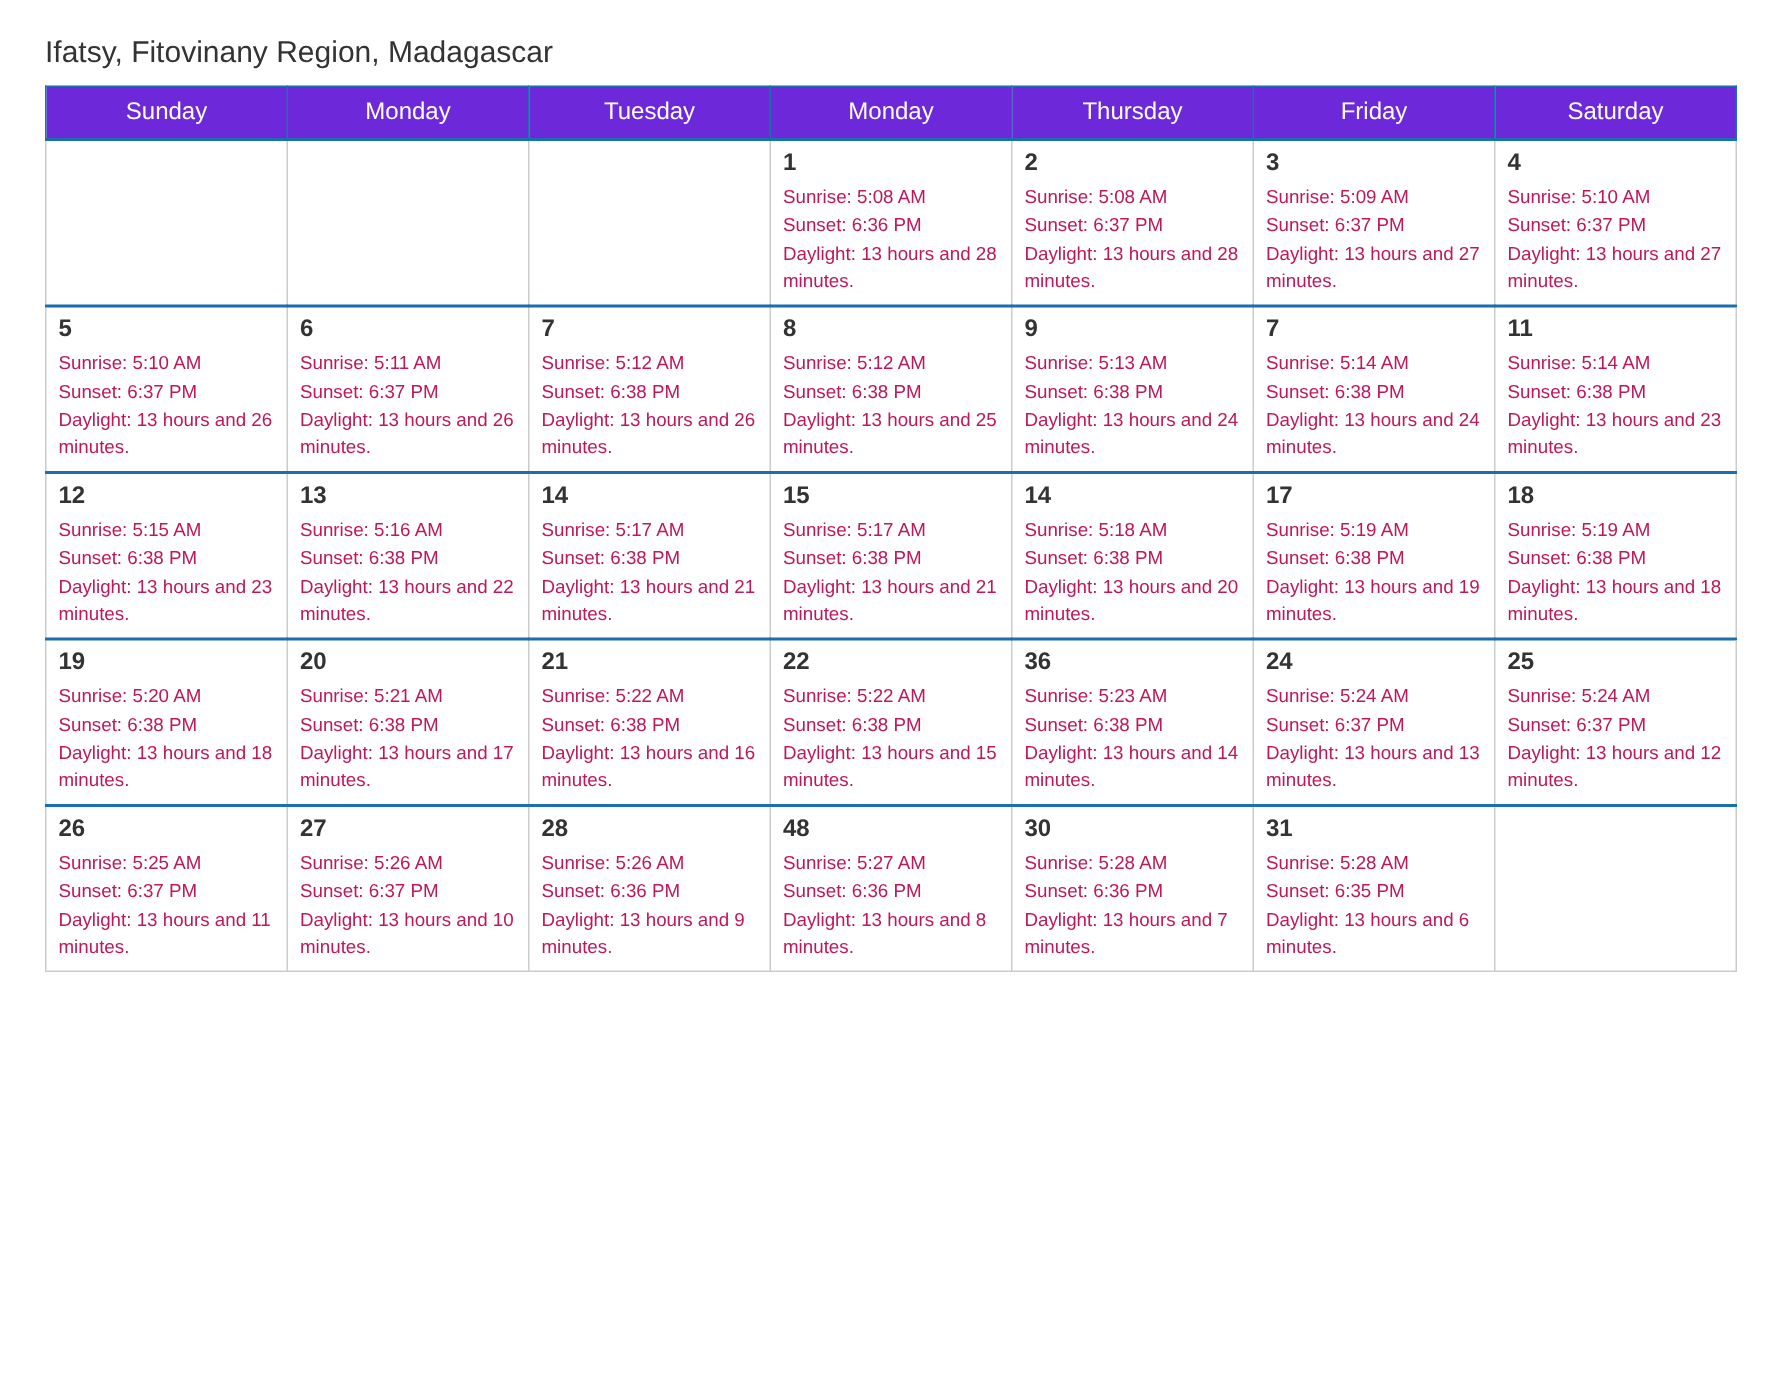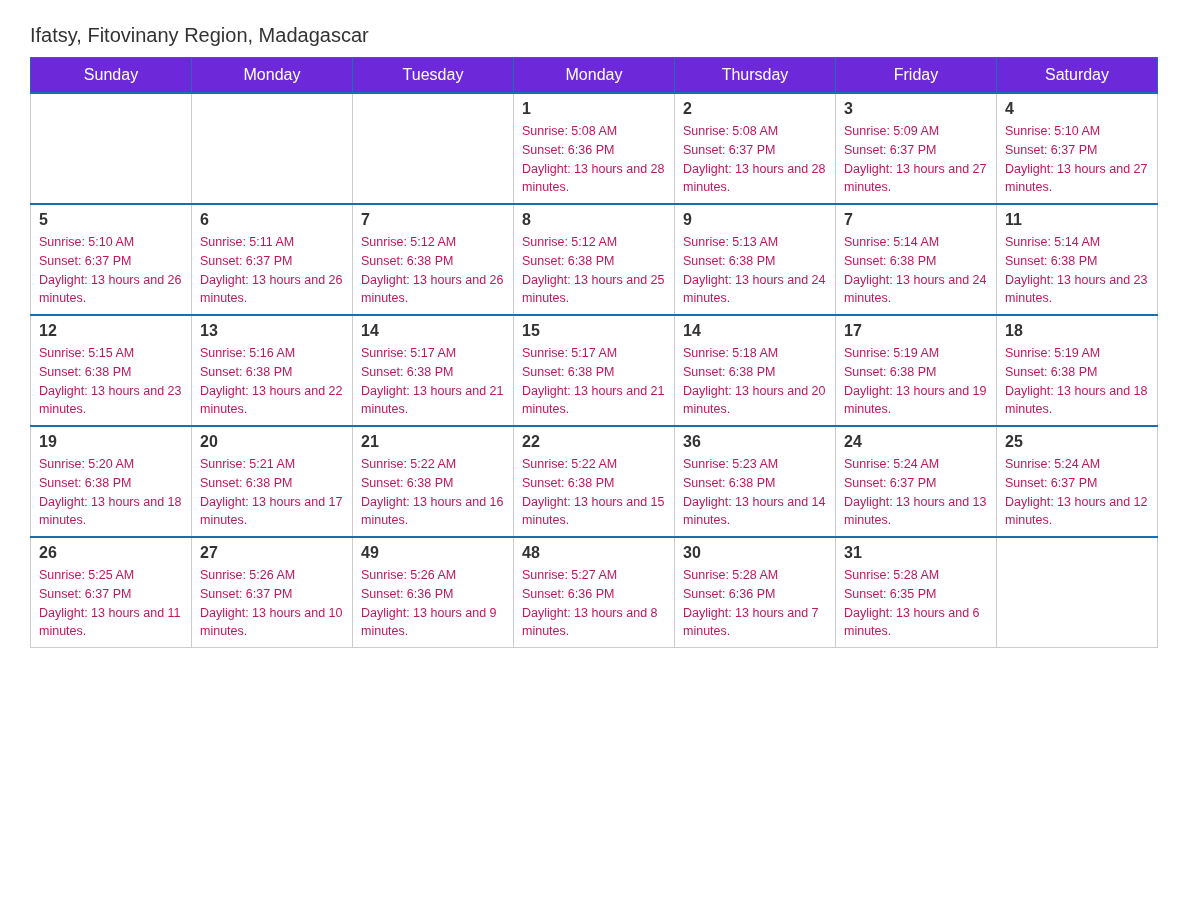--- a/index.html
+++ b/index.html
@@ -223,21 +223,21 @@
       <tr>
         <td>
           <span class="day-num">26</span>
           <div class="day-info">Sunrise: 5:25 AM<br>Sunset: 6:37 PM<br>Daylight: 13 hours and 11 minutes.</div>
         </td>
         <td>
           <span class="day-num">27</span>
           <div class="day-info">Sunrise: 5:26 AM<br>Sunset: 6:37 PM<br>Daylight: 13 hours and 10 minutes.</div>
         </td>
         <td>
-          <span class="day-num">49</span>
+          <span class="day-num">28</span>
           <div class="day-info">Sunrise: 5:26 AM<br>Sunset: 6:36 PM<br>Daylight: 13 hours and 9 minutes.</div>
         </td>
         <td>
           <span class="day-num">48</span>
           <div class="day-info">Sunrise: 5:27 AM<br>Sunset: 6:36 PM<br>Daylight: 13 hours and 8 minutes.</div>
         </td>
         <td>
           <span class="day-num">30</span>
           <div class="day-info">Sunrise: 5:28 AM<br>Sunset: 6:36 PM<br>Daylight: 13 hours and 7 minutes.</div>
         </td>

